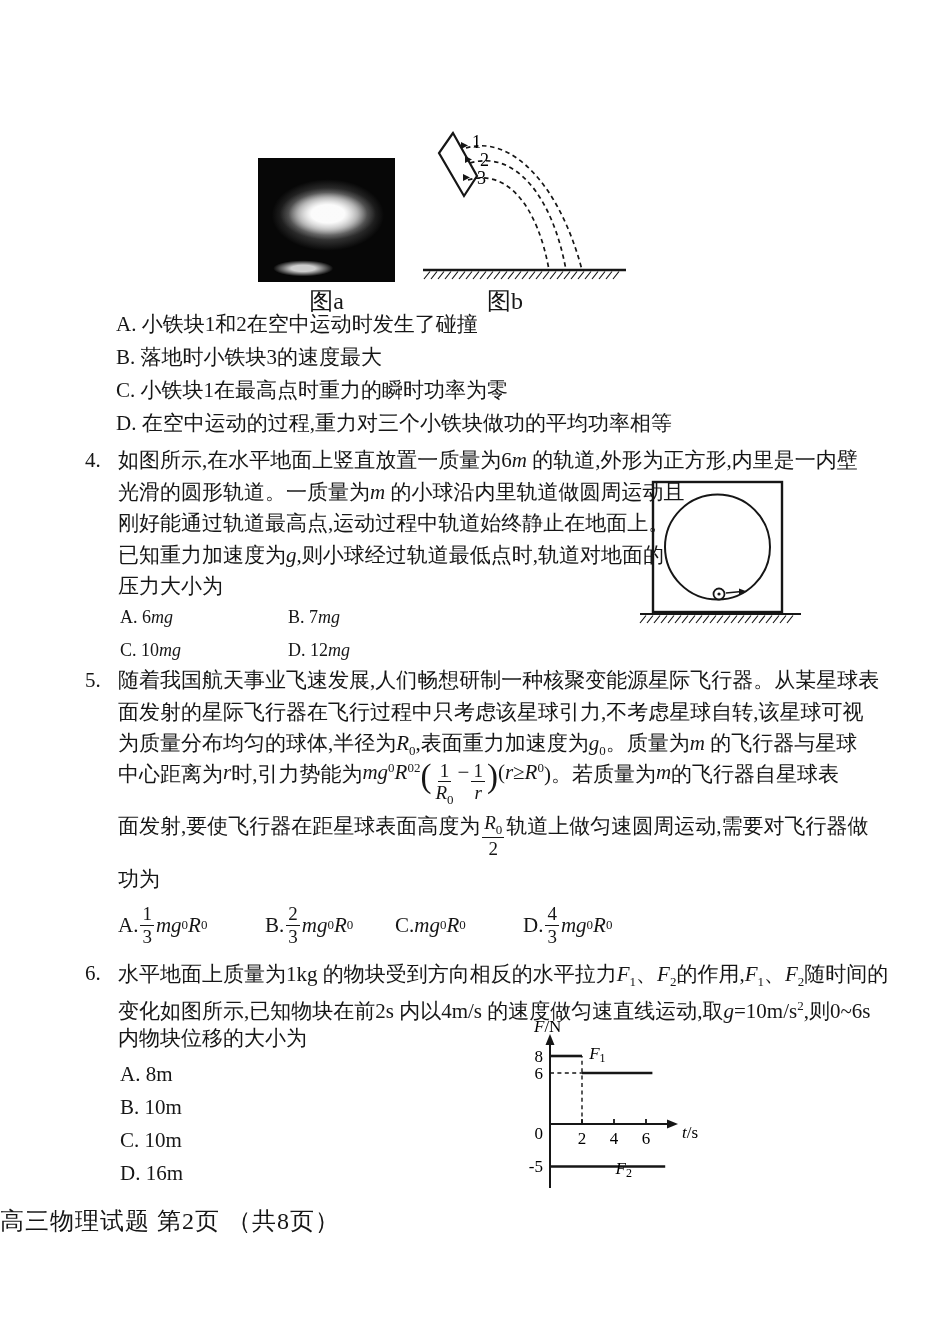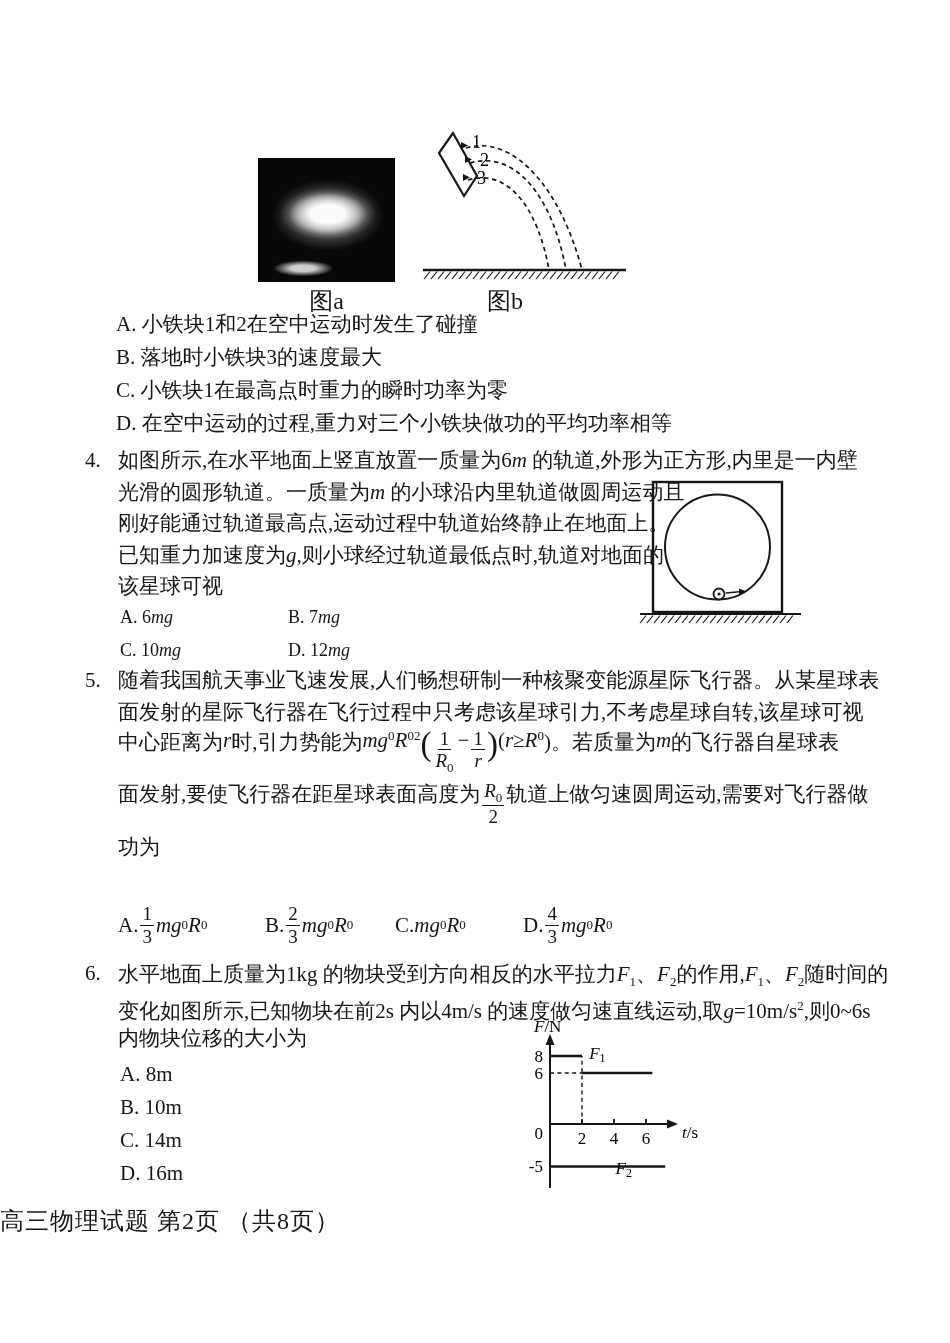--- a/index.html
+++ b/index.html
@@ -86,21 +86,21 @@
     <div class="optline">C. 小铁块1在最高点时重力的瞬时功率为零</div>
     <div class="optline">D. 在空中运动的过程,重力对三个小铁块做功的平均功率相等</div>
   </div>
 
   <div class="q q4">
     <span class="qnum">4.</span>
     <div class="ln">如图所示,在水平地面上竖直放置一质量为6<i>m</i> 的轨道,外形为正方形,内里是一内壁</div>
     <div class="ln">光滑的圆形轨道。一质量为<i>m</i> 的小球沿内里轨道做圆周运动且</div>
     <div class="ln">刚好能通过轨道最高点,运动过程中轨道始终静止在地面上。</div>
     <div class="ln">已知重力加速度为<i>g</i>,则小球经过轨道最低点时,轨道对地面的</div>
-    <div class="ln">该星球可视</div>
+    <div class="ln">压力大小为</div>
   </div>
 
   <svg class="q4fig" width="250" height="160" viewBox="0 0 250 160">
     <rect x="15" y="14" width="129" height="130" fill="none" stroke="#161616" stroke-width="2.4"></rect>
     <circle cx="79.5" cy="79" r="52.5" fill="none" stroke="#161616" stroke-width="2"></circle>
     <circle cx="81" cy="126" r="5.5" fill="#ffffff" stroke="#161616" stroke-width="1.8"></circle>
     <circle cx="81" cy="126" r="1.6" fill="#161616"></circle>
     <line x1="88" y1="125" x2="101" y2="123.8" stroke="#161616" stroke-width="1.6"></line>
     <polygon points="101,120.6 109,123.6 101,126.6" fill="#161616"></polygon>
     <line x1="2" y1="146" x2="163" y2="146" stroke="#161616" stroke-width="1.8"></line>
@@ -113,20 +113,21 @@
     <span>A. 6<i>mg</i></span>
     <span>B. 7<i>mg</i></span>
     <span>C. 10<i>mg</i></span>
     <span>D. 12<i>mg</i></span>
   </div>
 
   <div class="q q5">
     <span class="qnum">5.</span>
     <div class="ln">随着我国航天事业飞速发展,人们畅想研制一种核聚变能源星际飞行器。从某星球表</div>
     <div class="ln">面发射的星际飞行器在飞行过程中只考虑该星球引力,不考虑星球自转,该星球可视</div>
+    <div class="ln">为质量分布均匀的球体,半径为<i>R</i><sub>0</sub>,表面重力加速度为<i>g</i><sub>0</sub>。质量为<i>m</i> 的飞行器与星球</div>
     <div class="lnf">中心距离为<i>r</i> 时,引力势能为<i>mg</i><sub>0</sub><i>R</i><sub>0</sub><sup>2</sup><span class="bp">(</span><span class="frac">
           <span class="nu">1</span>
           <span class="de"><i>R</i><sub>0</sub></span>
         </span> − <span class="frac">
           <span class="nu">1</span>
           <span class="de"><i>r</i></span>
         </span><span class="bp">)</span>(<i>r</i> ≥ <i>R</i><sub>0</sub>)。若质量为<i>m</i> 的飞行器自星球表</div>
     <div class="lnf">面发射,要使飞行器在距星球表面高度为<span class="frac">
           <span class="nu"><i>R</i><sub>0</sub></span>
           <span class="de">2</span>
@@ -153,21 +154,21 @@
   <div class="q q6">
     <span class="qnum">6.</span>
     <div class="ln">水平地面上质量为1kg 的物块受到方向相反的水平拉力<i>F</i><sub>1</sub>、<i>F</i><sub>2</sub>的作用,<i>F</i><sub>1</sub>、<i>F</i><sub>2</sub>随时间的</div>
     <div class="ln">变化如图所示,已知物块在前2s 内以4m/s 的速度做匀速直线运动,取<i>g</i>=10m/s<sup>2</sup>,则0~6s</div>
     <div class="ln">内物块位移的大小为</div>
   </div>
 
   <div class="q6opts">
     <div class="optline">A. 8m</div>
     <div class="optline">B. 10m</div>
-    <div class="optline">C. 14m</div>
+    <div class="optline">C. 10m</div>
     <div class="optline">D. 16m</div>
   </div>
 
   <div class="chart">
     <svg id="chart-svg" width="230" height="195" viewBox="0 0 230 195">
         <line x1="84" y1="114" x2="84" y2="46" stroke="#161616" stroke-width="1.4" stroke-dasharray="4 3.4"></line>
         <line x1="52" y1="63" x2="84" y2="63" stroke="#161616" stroke-width="1.4" stroke-dasharray="4 3.4"></line>
         <polyline points="52,46 84,46" fill="none" stroke="#161616" stroke-width="2.6"></polyline>
         <polyline points="84,63 154.4,63" fill="none" stroke="#161616" stroke-width="2.6"></polyline>
         <text x="91.2" y="49.400000000000006" font-size="17"><tspan font-style="italic">F</tspan><tspan font-size="12" dy="3">1</tspan></text>

